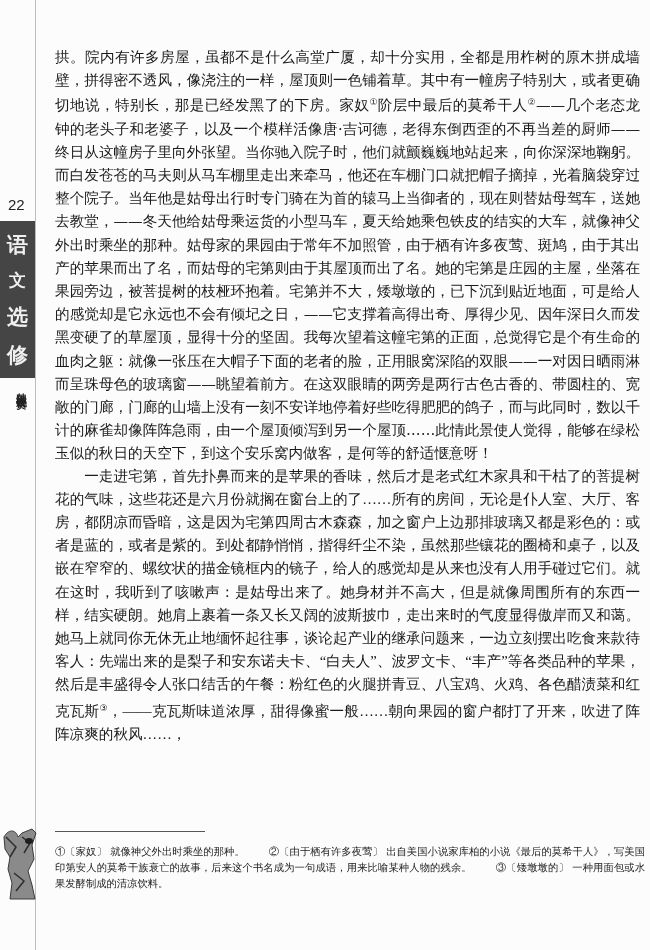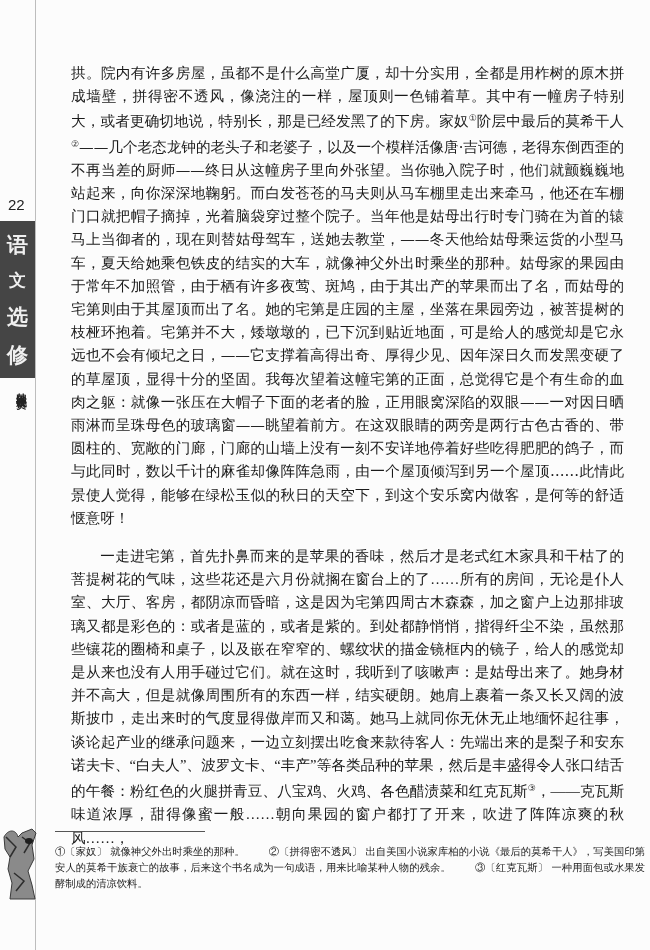--- a/index.html
+++ b/index.html
@@ -16,21 +16,21 @@
     .series-block span { color: #f0f0f0; font-size: 21px; font-weight: bold; line-height: 1; }
     .series-block span:nth-child(2) { font-size: 17px; }
     .subtitle {
       position: absolute; left: 12px; top: 385px; width: 16px; font-size: 10.5px; font-weight: bold; line-height: 13px; color: #222;
       writing-mode: vertical-rl; letter-spacing: 1px;
     }
     .body-text {
       position: absolute; left: 55px; top: 45px; width: 585px;
       font-size: 14.6px; line-height: 23.2px; text-align: justify;
     }
-    .body-text p { margin: 16px; }
+    .body-text p { margin: 0; }
     .body-text p.indent { text-indent: 2em; font-family: Liberation Serif, serif; }
     sup { font-size: 9px; vertical-align: 5px; }
     .fn-rule { position: absolute; left: 55px; top: 831px; width: 150px; height: 1px; background: #555; }
     .footnotes {
       position: absolute; left: 55px; top: 843px; width: 590px; font-size: 10.3px; line-height: 16px; color: #222; text-align: justify;
     }
     .footnotes .gap { display: inline-block; width: 24px; }
     .statue { position: absolute; left: 2px; top: 823px; width: 36px; height: 78px; }
   </style>
 </head>
@@ -56,14 +56,14 @@
 
 <svg class="statue" viewBox="0 0 36 78">
   <path d="M2 14 C6 6 14 6 16 14 L20 10 L30 6 L34 10 L30 22 L32 36 L26 48 L30 62 L33 76 L8 76 L10 60 L6 46 L8 34 L3 26 Z" fill="#8a8a8a" stroke="#3a3a3a" stroke-width="1"></path>
   <path d="M4 14 L14 24 L8 34 M20 14 L28 20 L22 30 M12 50 L22 58 L14 68" stroke="#2d2d2d" stroke-width="1.5" fill="none"></path>
   <ellipse cx="27" cy="18" rx="4" ry="3" fill="#1e1e1e"></ellipse>
 </svg>
 
 <div class="fn-rule"></div>
 
 <div class="footnotes">
-  <span>①</span><span>〔家奴〕</span> <span>就像神父外出时乘坐的那种。</span><span class="gap"></span><span>②</span><span>〔拼得密不透风〕</span> <span>出自美国小说家库柏的小说《最后的莫希干人》，写美国印第安人的莫希干族衰亡的故事，后来这个书名成为一句成语，用来比喻某种人物的残余。</span><span class="gap"></span><span>③</span><span>〔红克瓦斯〕</span> <span>一种用面包或水果发酵制成的清凉饮料。</span>
+  <span>①</span><span>〔家奴〕</span> <span>就像神父外出时乘坐的那种。</span><span class="gap"></span><span>②</span><span>〔由于栖有许多夜莺〕</span> <span>出自美国小说家库柏的小说《最后的莫希干人》，写美国印第安人的莫希干族衰亡的故事，后来这个书名成为一句成语，用来比喻某种人物的残余。</span><span class="gap"></span><span>③</span><span>〔矮墩墩的〕</span> <span>一种用面包或水果发酵制成的清凉饮料。</span>
 </div>
 
 </body></html>

